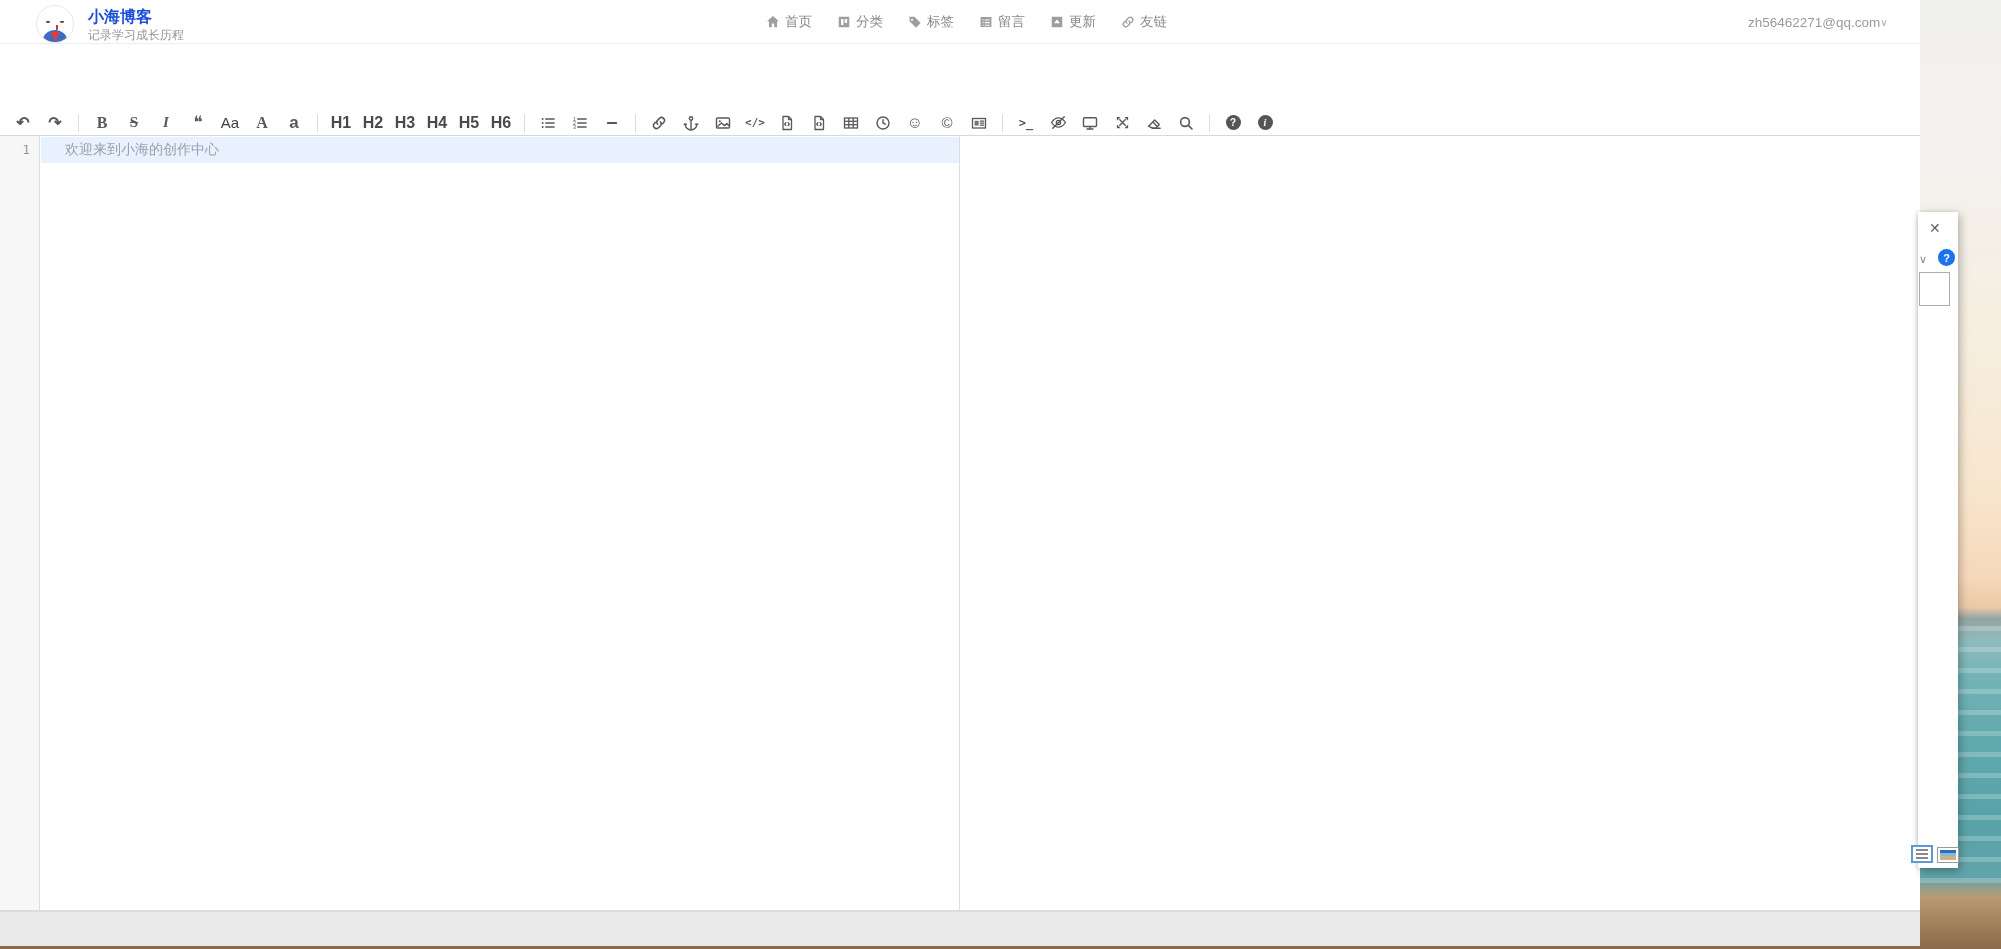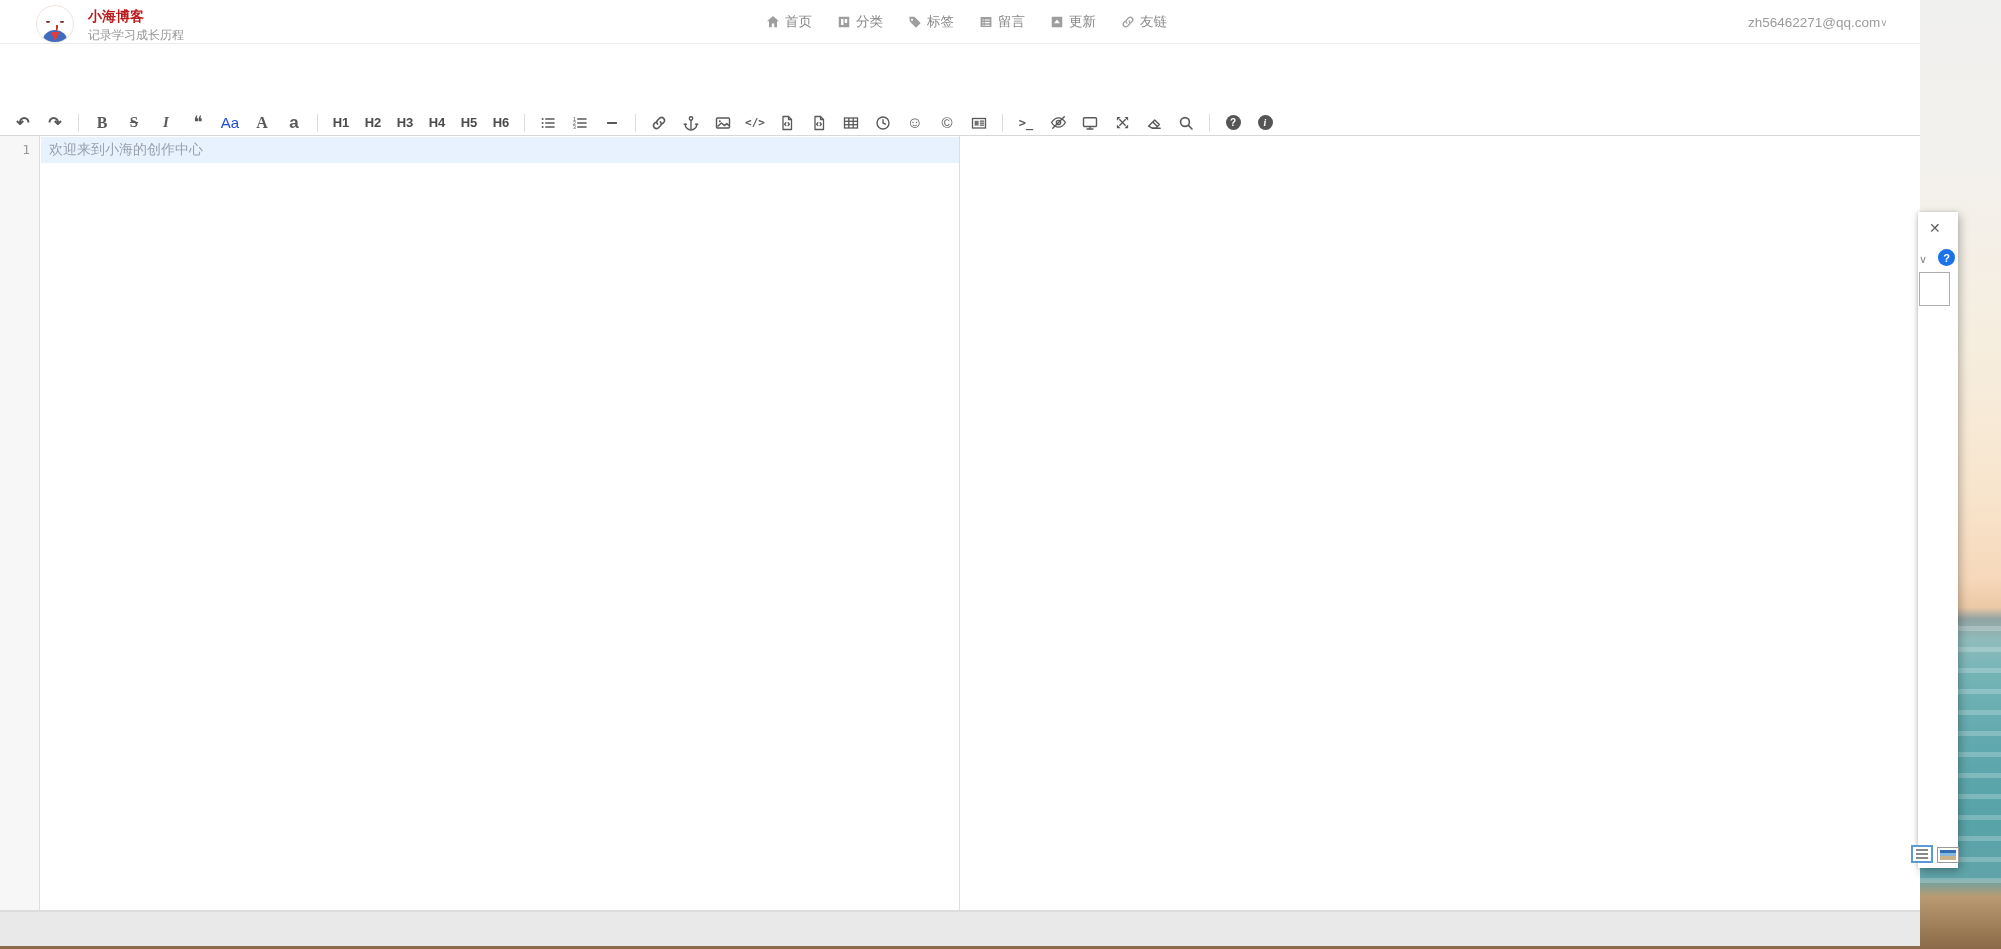--- a/index.html
+++ b/index.html
@@ -22,21 +22,21 @@
   .top-strip { position:absolute; left:0; top:0; width:100%; height:4px; background:#e9e9e9; }
   .header { position:absolute; left:0; top:0; width:100%; height:44px; background:#fff; border-bottom:1px solid #ededed; }
   .brand { position:absolute; left:36px; top:4px; height:40px; display:flex; align-items:center; }
   .avatar { width:38px; height:38px; border-radius:50%; background:#fff; border:1px solid #f0e4e0; position:relative; overflow:hidden; flex:0 0 auto; }
   .avatar .cape { position:absolute; left:16%; bottom:-2px; width:68%; height:40%; background:#3f6cc0; border-radius:55% 55% 0 0 / 80% 80% 0 0; }
   .avatar .shield { position:absolute; left:38%; bottom:1px; width:9px; height:9px; background:#e23c3c; clip-path:polygon(0 0,100% 0,50% 100%); }
   .avatar .eye { position:absolute; top:14px; width:4px; height:3px; border-bottom:2px solid #7a3b2e; border-radius:50%; }
   .avatar .eye.l { left:9px; } .avatar .eye.r { left:23px; }
   .avatar .nose { position:absolute; top:19px; left:16px; width:5px; height:6px; border-right:2px solid #c0392b; border-radius:0 0 60% 0; }
   .brand-text { margin-left:14px; }
-  .site-title { font-size:14px; font-weight:bold; color:#b91c1c; line-height:19px; }
+  .site-title { font-size:16px; font-weight:bold; color:#1d4ed8; line-height:19px; }
   .site-subtitle { font-size:12px; color:#969696; line-height:14px; margin-top:2px; }
 
   .nav { position:absolute; left:766px; top:0; height:44px; display:flex; gap:25px; }
   .nav-item { display:flex; align-items:center; gap:5px; color:#8a8a8a; font-size:13.5px; cursor:pointer; text-decoration:none; }
   .nav-item svg { color:#9e9e9e; }
 
   .user-menu { position:absolute; left:1748px; top:0; height:44px; display:flex; align-items:center; color:#9b9b9b; font-size:13.5px; cursor:pointer; }
   .user-menu .chev { font-size:10px; color:#aaa; }
 
   
@@ -47,39 +47,39 @@
   
   .toolbar { position:absolute; left:0; top:110px; width:100%; height:26px; background:#fff; border-bottom:1px solid #d8d8d8; display:flex; align-items:center; padding-left:7px; }
   .tb { width:32px; height:24px; display:flex; align-items:center; justify-content:center; background:none; border:none; color:#595959; cursor:pointer; font-family:inherit; padding:0; flex:0 0 auto; }
   .tb svg { display:block; }
   .tb-sep { width:1px; height:18px; background:#ddd; margin:0 7px; flex:0 0 auto; }
   .g-serif { font-family:"Liberation Serif",serif; }
   .g-bold { font-weight:700; font-size:16px; }
   .g-strike { font-size:15px; font-weight:700; text-decoration:line-through; }
   .g-italic { font-style:italic; font-weight:700; font-size:15px; }
   .g-quote { font-size:17px; line-height:10px; }
-  .g-ucwords { font-size:15px; color:#1d4ed8; }
+  .g-ucwords { font-size:15px; color:#404040; }
   .g-upper { font-size:16px; font-weight:600; }
   .g-lower { font-size:17px; font-weight:600; }
-  .g-h { font-weight:700; font-size:13px; color:#4a4a4a; }
+  .g-h { font-weight:700; font-size:16px; color:#4a4a4a; }
   .g-code { font-size:11px; font-weight:700; font-family:"DejaVu Sans Mono",monospace; }
   .g-emoji { font-size:16px; }
   .g-copy { font-size:15px; }
   .g-term { font-size:12px; font-weight:700; font-family:"DejaVu Sans Mono",monospace; }
   .g-arrow { font-size:16px; font-weight:700; }
   .badge { width:15px; height:15px; border-radius:50%; background:#555; color:#fff; font-size:10px; font-weight:700; display:inline-flex; align-items:center; justify-content:center; }
   .badge.info-b { font-family:"Liberation Serif",serif; font-style:italic; }
 
   
   .editor { position:absolute; left:0; top:136px; width:100%; height:775px; background:#fff; border-bottom:1px solid #ddd; }
   .gutter { position:absolute; left:0; top:0; width:40px; height:100%; background:#f7f7f7; border-right:1px solid #ddd; }
   .line-no { width:30px; text-align:right; color:#999; font-size:13px; line-height:26px; font-family:"DejaVu Sans Mono",monospace; margin-top:1px; }
   .code-area { position:absolute; left:41px; top:0; width:918px; height:100%; }
   .active-line { position:absolute; left:0; top:1px; width:100%; height:26px; background:#e8f2ff; display:flex; align-items:center; }
-  .line-text { padding-left:8px; font-size:14px; color:#98a1ab; font-family:"DejaVu Sans Mono","Liberation Sans",monospace; }
+  .line-text { padding-left:24px; font-size:14px; color:#98a1ab; font-family:"DejaVu Sans Mono","Liberation Sans",monospace; }
   .divider { position:absolute; left:959px; top:0; width:1px; height:100%; background:#ddd; }
   .preview { position:absolute; left:960px; top:0; width:960px; height:100%; background:#fff; }
 
   
   .footer { position:absolute; left:0; top:911px; width:100%; height:35px; background:#e9e9e9; border-top:1px solid #dcdcdc; }
 
   
   .overlay-panel { position:absolute; left:1918px; top:212px; width:40px; height:656px; background:#fff; z-index:2;
     box-shadow:-1px 0 3px rgba(0,0,0,.12), 2px 3px 9px rgba(0,0,0,.28); }
   .ov-close { position:absolute; top:8px; left:11px; background:none; border:none; color:#5f6368; font-size:14px; cursor:pointer; padding:0; }

